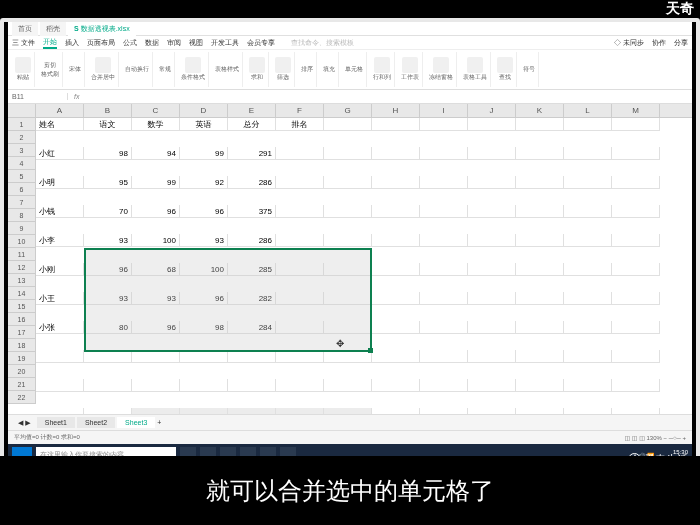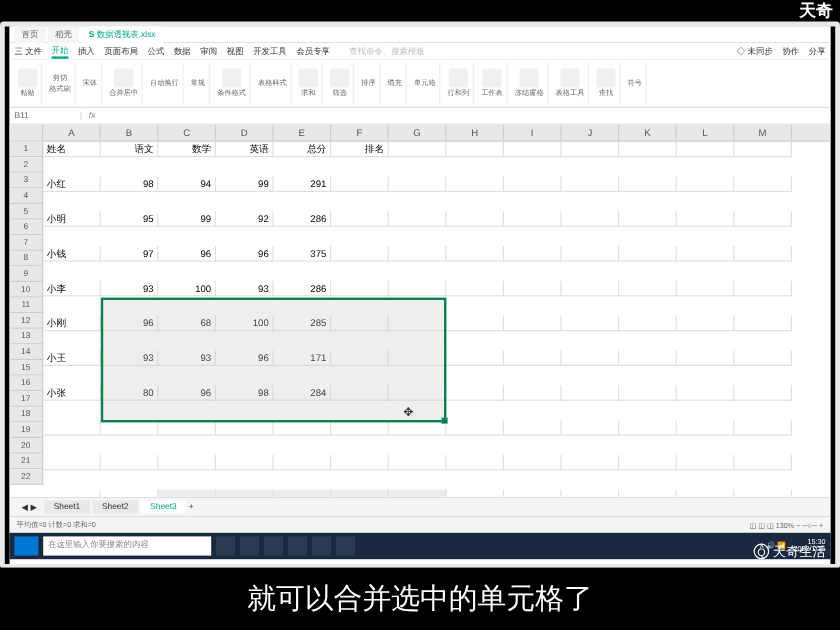--- a/index.html
+++ b/index.html
@@ -1,18 +1,18 @@
 <!DOCTYPE html>
 <html><head>
 <meta charset="utf-8">
 <style>
 * { margin: 0; padding: 0; box-sizing: border-box; }
 body { width: 700px; height: 525px; font-family: "Microsoft YaHei", Arial, sans-serif; overflow: hidden; background: #000; position: relative; }
 .letterbox-top { height: 22px; background: #000; position: relative; }
-.letterbox-bottom { height: 52px; background: #000; position: absolute; bottom: 0; left: 0; right: 0; display: flex; align-items: center; justify-content: center; }
+.letterbox-bottom { height: 69px; background: #000; position: absolute; bottom: 0; left: 0; right: 0; display: flex; align-items: center; justify-content: center; }
 .watermark-tr { position: absolute; right: 6px; top: 0; color: #fff; font-size: 14px; font-weight: bold; }
 .watermark-br { position: absolute; right: 12px; bottom: 58px; color: #fff; font-size: 11px; display: flex; align-items: center; gap: 3px; }
 .watermark-br .q-icon { width: 13px; height: 13px; border: 1px solid #fff; border-radius: 50%; display: inline-flex; align-items: center; justify-content: center; font-size: 9px; }
 .subtitle { color: #fff; font-size: 24px; font-weight: 500; text-shadow: 0 0 3px rgba(0,0,0,0.8); }
 .screen { position: absolute; top: 22px; left: 8px; right: 8px; height: 448px; background: #fff; font-size: 8px; color: #333; }
 .monitor-frame { position: absolute; top: 18px; left: 0; right: 0; height: 456px; border: 4px solid #e8e8e8; border-radius: 3px; pointer-events: none; }
 .titlebar { height: 14px; background: #fff; border-bottom: 1px solid #e0e0e0; display: flex; align-items: center; padding: 0 4px; font-size: 7px; color: #666; }
 .titlebar .tab { padding: 2px 6px; margin-right: 2px; background: #f5f5f5; }
 .titlebar .tab.active { background: #fff; color: #0a8; }
 .titlebar .tab.active::before { content: "S "; color: #0a8; font-weight: bold; }
@@ -28,21 +28,21 @@
 .col-headers { display: flex; height: 14px; background: #e8e8e8; border-bottom: 1px solid #ccc; }
 .corner { width: 28px; background: #e8e8e8; border-right: 1px solid #ccc; }
 .col-h { width: 48px; text-align: center; font-size: 8px; line-height: 14px; border-right: 1px solid #ccc; color: #555; }
 .grid-body { display: flex; }
 .row-headers { display: flex; flex-direction: column; }
 .row-h { width: 28px; height: 13px; background: #e8e8e8; border-bottom: 1px solid #ccc; border-right: 1px solid #ccc; text-align: center; font-size: 7px; line-height: 13px; color: #555; }
 .cells { position: relative; }
 .row { display: flex; height: 29px; }
 .cell { width: 48px; height: 13px; border-right: 1px solid #e0e0e0; border-bottom: 1px solid #e0e0e0; font-size: 8px; line-height: 13px; padding: 0 3px; text-align: right; color: #000; }
 .cell.txt { text-align: left; }
-.cell.hdr { }
+.cell.hdr { text-align: center; }
 .selection { position: absolute; border: 2px solid #0d8050; background: rgba(200,200,200,0.3); pointer-events: none; }
 .sel-handle { position: absolute; width: 5px; height: 5px; background: #0d8050; right: -3px; bottom: -3px; }
 .sheet-tabs { height: 16px; background: #f5f5f5; border-top: 1px solid #ddd; display: flex; align-items: center; padding: 0 10px; font-size: 7px; gap: 2px; }
 .sheet-tab { padding: 2px 8px; background: #e8e8e8; }
 .sheet-tab.active { background: #fff; color: #0a8; }
 .statusbar { height: 14px; background: #f5f5f5; border-top: 1px solid #ddd; display: flex; align-items: center; padding: 0 6px; font-size: 6px; color: #666; justify-content: space-between; }
 .taskbar { height: 22px; background: #1a2940; display: flex; align-items: center; padding: 0 4px; gap: 4px; }
 .start-btn { width: 20px; height: 16px; background: #0078d4; }
 .search-box { flex: 0 0 140px; height: 16px; background: #fff; font-size: 7px; line-height: 16px; padding: 0 4px; color: #888; }
 .task-icon { width: 16px; height: 16px; background: #2a3a50; }
@@ -249,21 +249,21 @@
             <div class="cell"></div>
             <div class="cell"></div>
             <div class="cell"></div>
             <div class="cell"></div>
             <div class="cell"></div>
             <div class="cell"></div>
             <div class="cell"></div>
           </div>
           <div class="row">
             <div class="cell txt">小钱</div>
-            <div class="cell">97</div>
+            <div class="cell">70</div>
             <div class="cell">96</div>
             <div class="cell">96</div>
             <div class="cell">375</div>
             <div class="cell"></div>
             <div class="cell"></div>
             <div class="cell"></div>
             <div class="cell"></div>
             <div class="cell"></div>
             <div class="cell"></div>
             <div class="cell"></div>
@@ -297,21 +297,21 @@
             <div class="cell"></div>
             <div class="cell"></div>
             <div class="cell"></div>
             <div class="cell"></div>
           </div>
           <div class="row">
             <div class="cell txt">小王</div>
             <div class="cell">93</div>
             <div class="cell">93</div>
             <div class="cell">96</div>
-            <div class="cell">171</div>
+            <div class="cell">282</div>
             <div class="cell"></div>
             <div class="cell"></div>
             <div class="cell"></div>
             <div class="cell"></div>
             <div class="cell"></div>
             <div class="cell"></div>
             <div class="cell"></div>
             <div class="cell"></div>
           </div>
           <div class="row">

